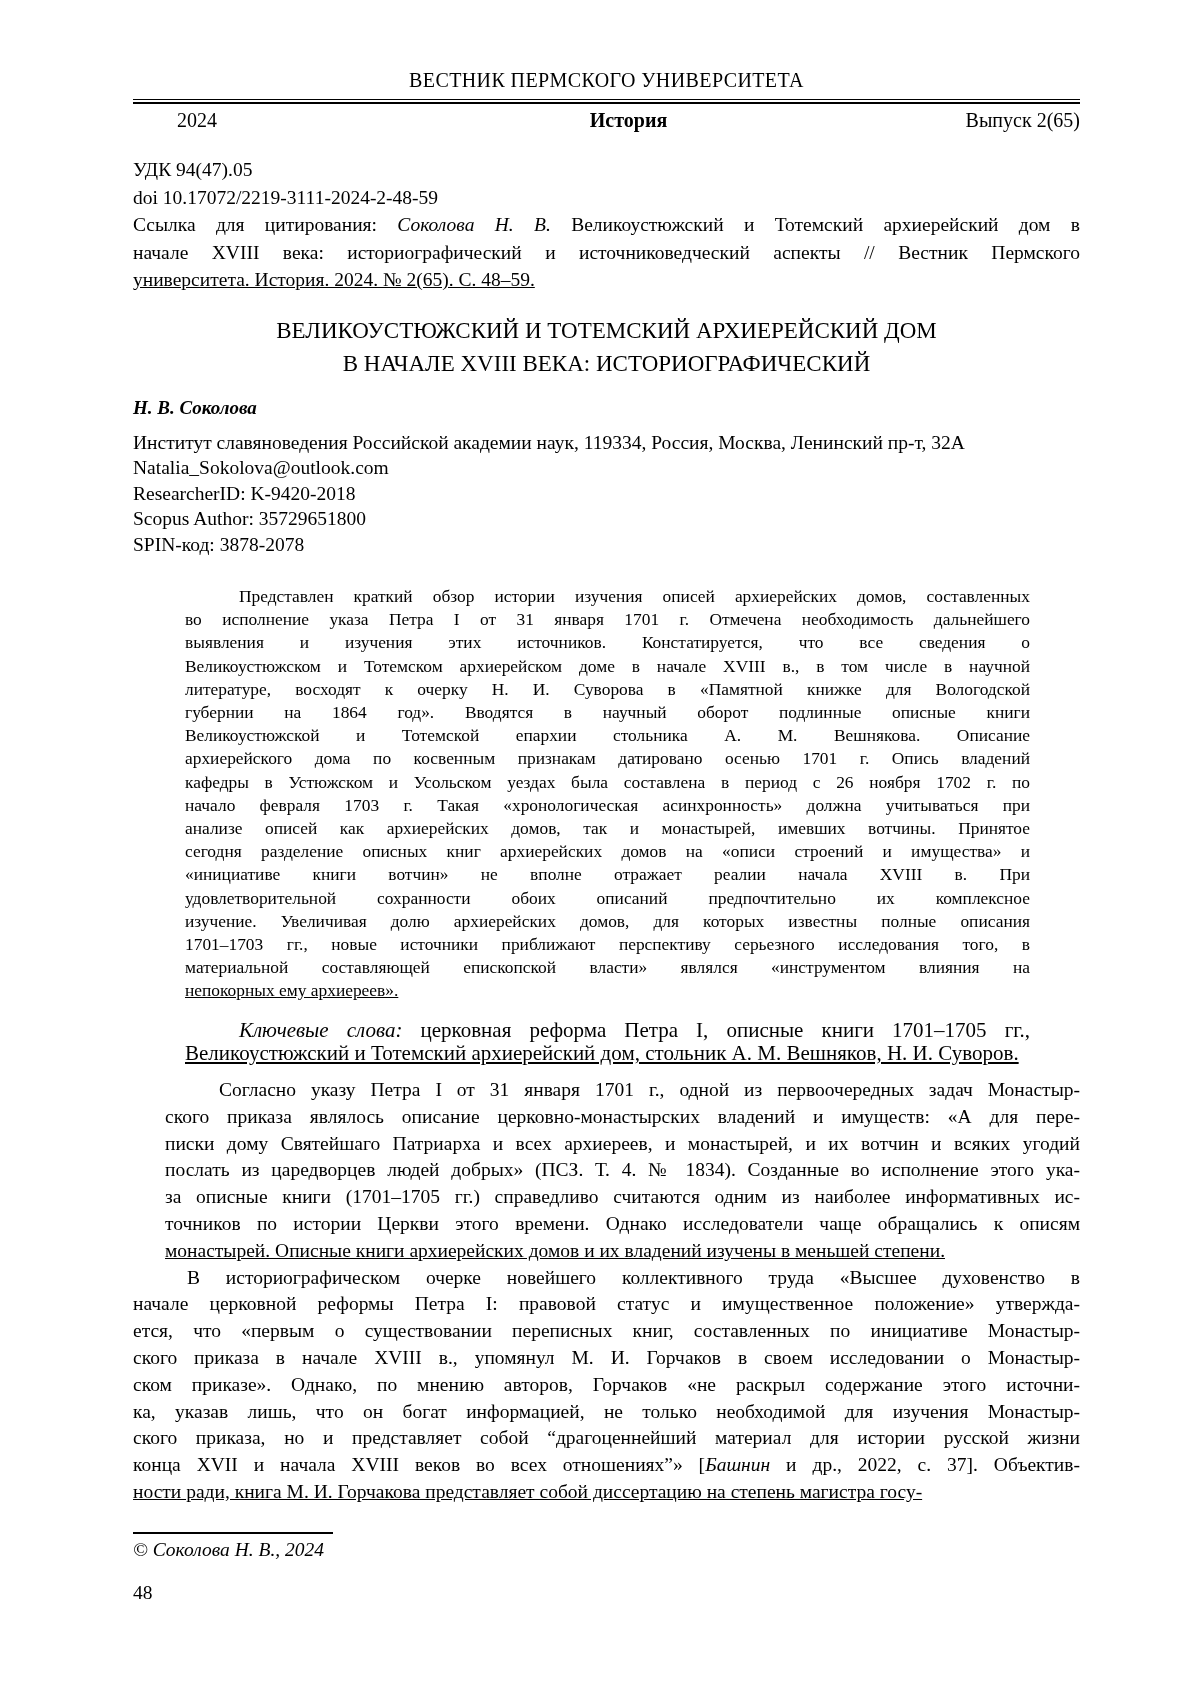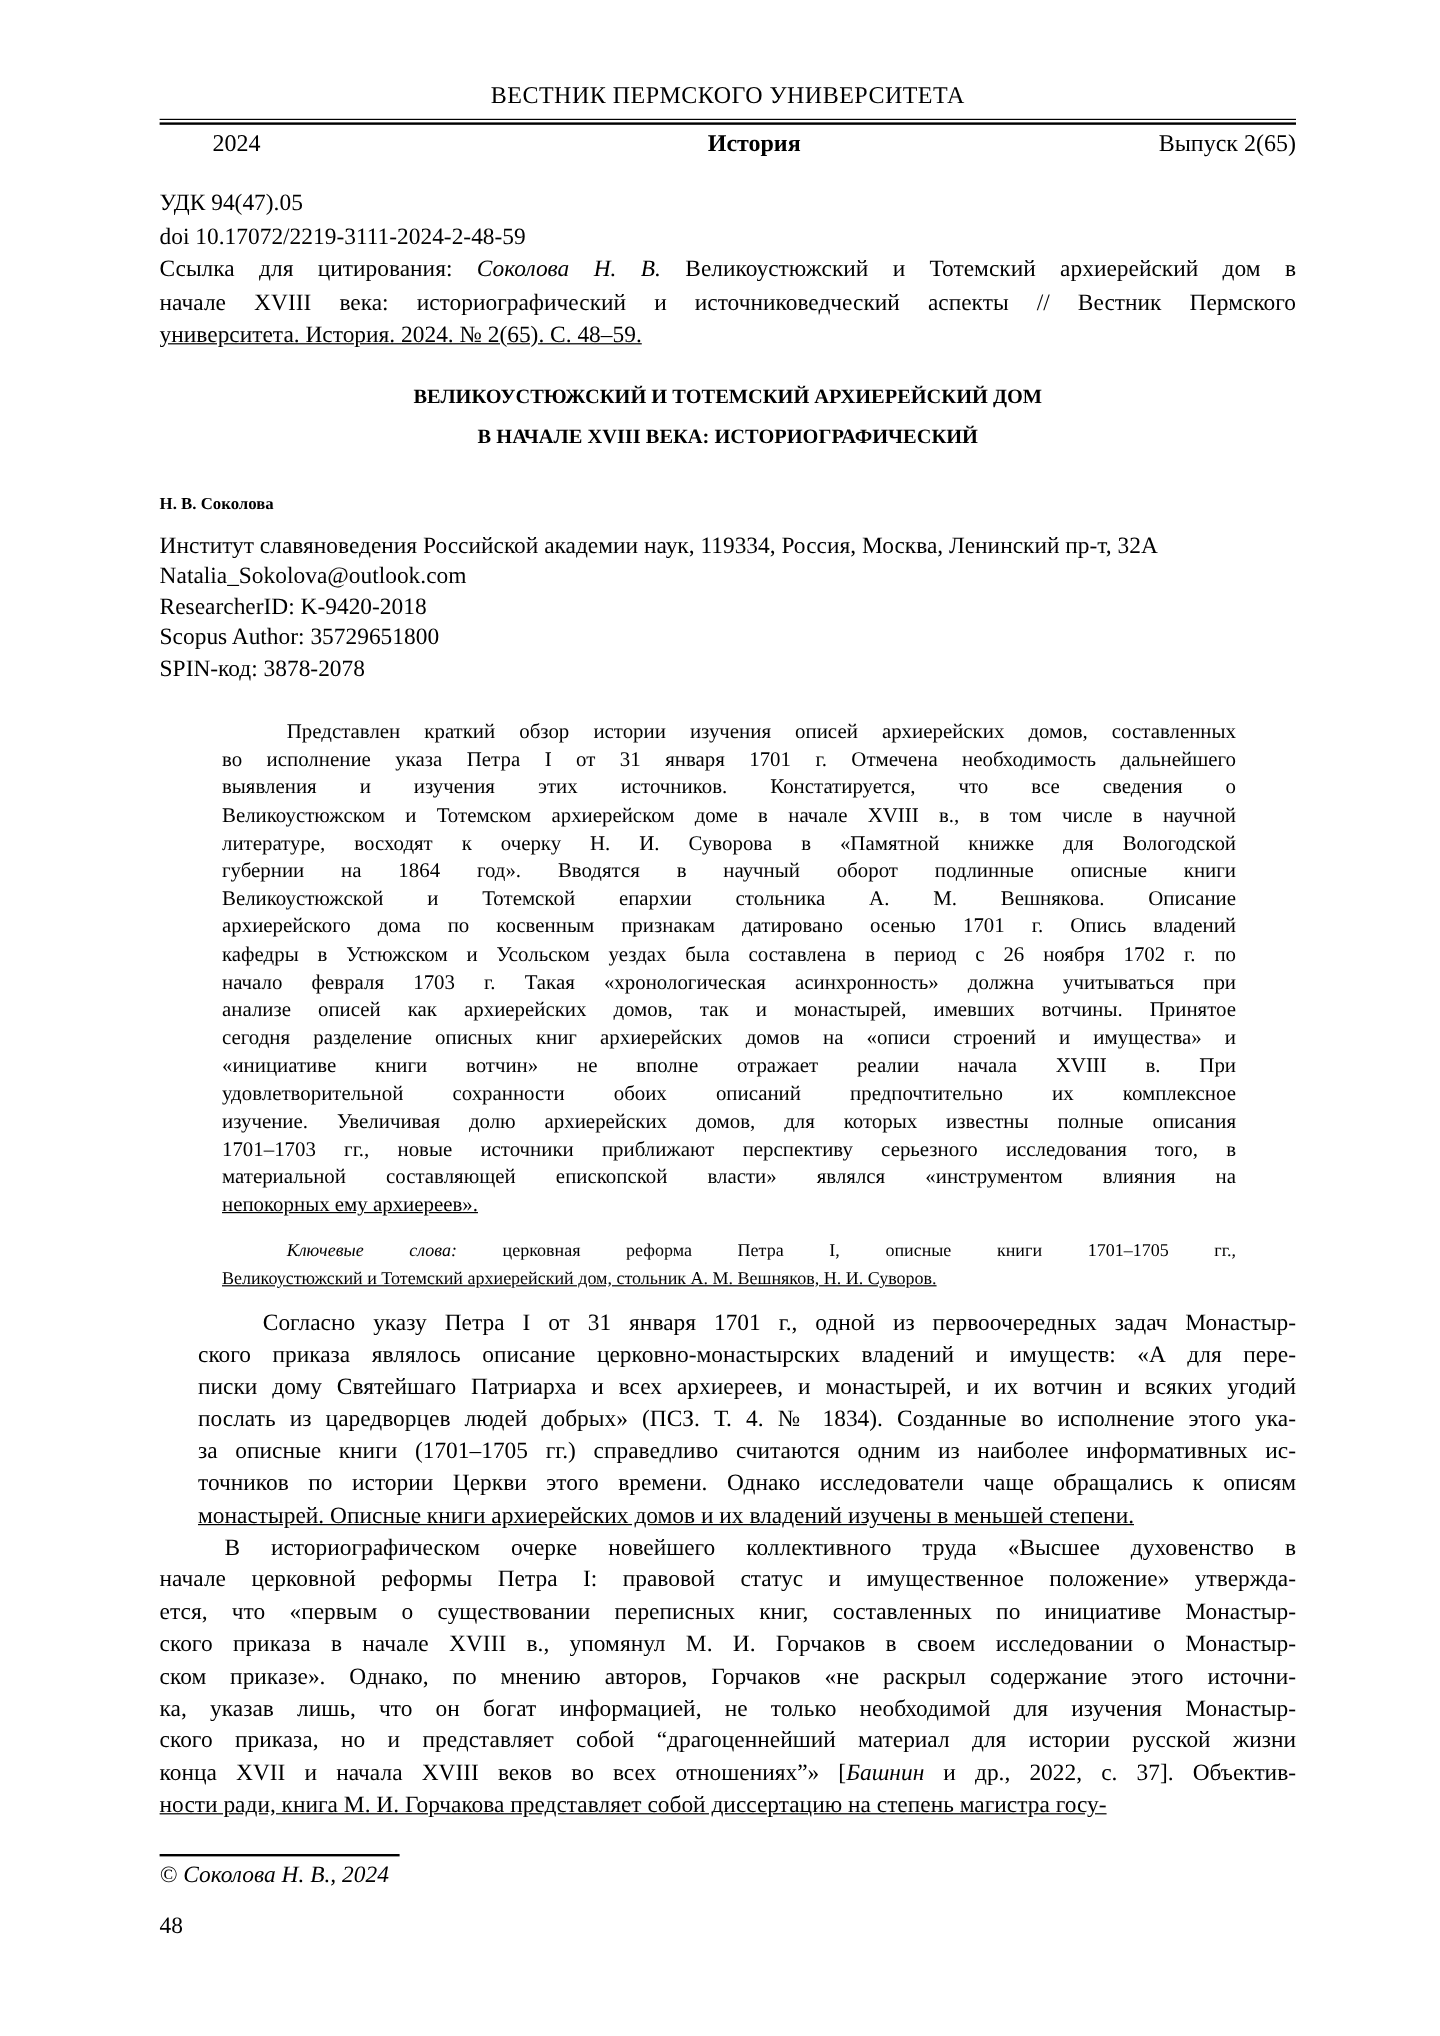--- a/index.html
+++ b/index.html
@@ -17,28 +17,28 @@
 
   .rule-double { margin-top: 7px; height: 2px; border-top: 1px solid #000; border-bottom: 2px solid #000; }
 
   .info-row { position: relative; font-size: 20px; line-height: 28px; margin-top: 2px; margin-left: 44px; }
   .info-row .year { display: inline-block; }
   .info-row .section { position: absolute; left: 50%; transform: translateX(-50%); font-weight: bold; }
   .info-row .issue { position: absolute; right: 0; }
 
   .meta { margin-top: 22px; font-size: 19.5px; line-height: 27.5px; }
 
-  .title { margin-top: 20px; font-size: 17px; line-height: 33px; font-weight: bold; }
+  .title { margin-top: 20px; font-size: 23px; line-height: 33px; font-weight: normal; }
 
-  .author-name { margin-top: 28px; font-size: 14px; line-height: 26px; font-weight: bold; }
+  .author-name { margin-top: 15px; font-size: 19px; line-height: 26px; font-weight: bold; font-style: italic; }
 
   .author-block { margin-top: 9px; font-size: 19.5px; line-height: 25.5px; }
 
   .abstract { margin: 28px 50px 0 52px; font-size: 17.4px; line-height: 23.2px; }
-  .keywords { margin: 16px 50px 0 52px; font-size: 15px; line-height: 23.2px; }
+  .keywords { margin: 16px 50px 0 52px; font-size: 21px; line-height: 23.2px; }
 
   .body-par { font-size: 19.5px; line-height: 26.8px; }
   .body-par.p1 { margin-top: 12px; margin-left: 32px; }
 
   .footer { margin-top: 26px; font-size: 19.5px; }
   .footer-rule { width: 200px; border-top: 2px solid #000; }
   .copyright { font-style: italic; margin-top: 3px; line-height: 26px; }
   .page-number { margin-top: 17px; line-height: 26px; }
 
   

